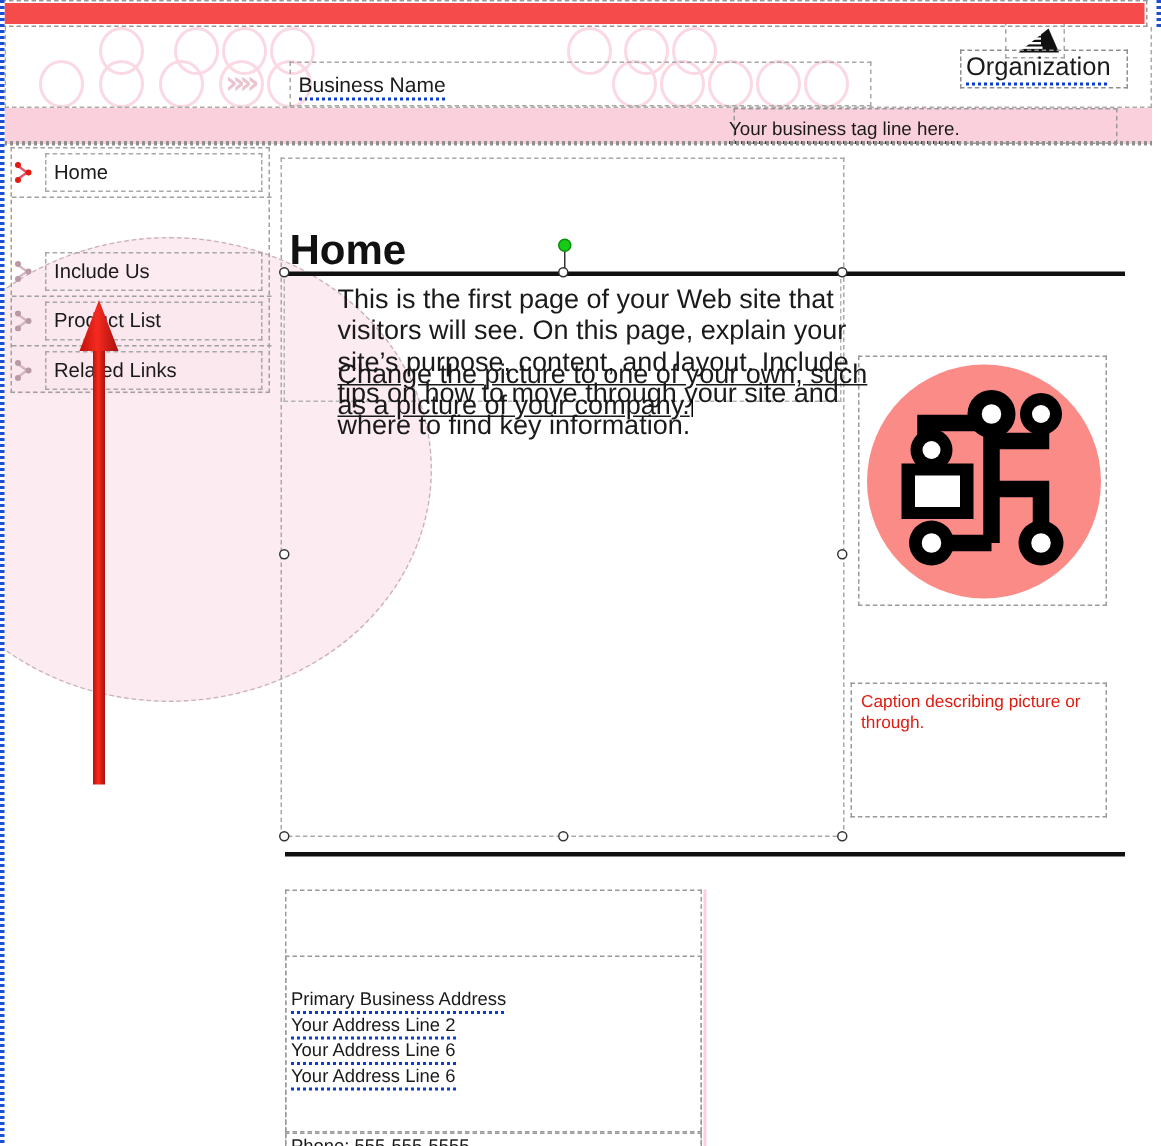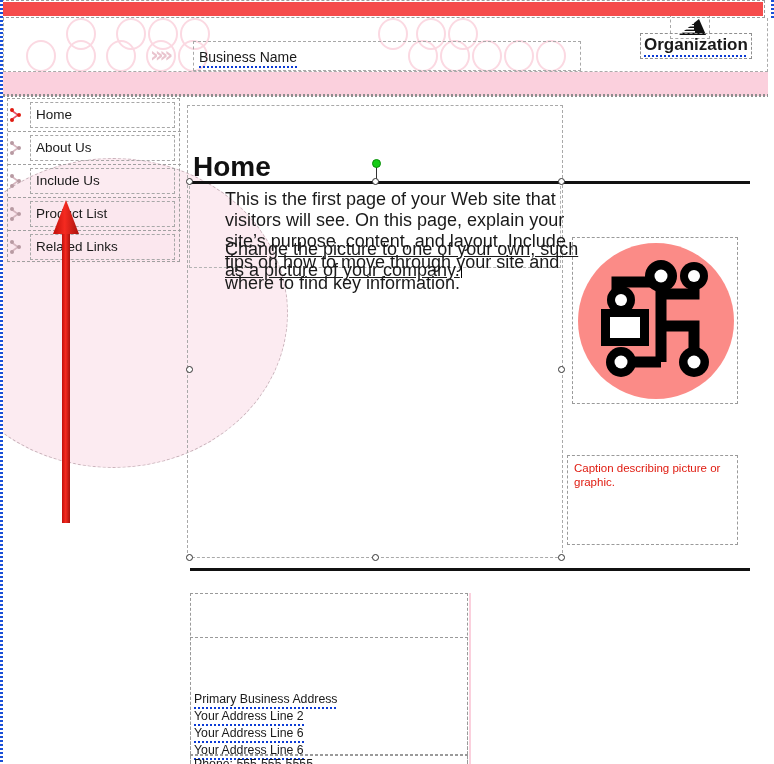--- a/index.html
+++ b/index.html
@@ -83,21 +83,20 @@
   }
   .logo-svg { position: absolute; left: 2px; top: 2px; }
   .org-box {
     position: absolute; left: 640px; top: 33px; width: 112px; height: 26px;
     border: 1px dashed #8f8f8f; z-index: 9;
   }
   .org-text {
     position: absolute; left: 3px; top: 1px;
     font-size: 17px; color: #1a1a1a; white-space: nowrap;
     font-family: "Liberation Sans", sans-serif;
-    font-weight: bold;
   }
 
   
   .tagbar {
     position: absolute; left: 3px; top: 72px; width: 765px; height: 24px;
     background: #fbd0dd; z-index: 6;
   }
   .tagbar-frame {
     position: absolute; left: 489px; top: 72px; width: 256px; height: 24px;
     border: 1px dashed #9a9a9a; z-index: 8;
@@ -239,21 +238,21 @@
   }
   .contact-hdr-text {
     position: absolute; left: 5px; top: 23px;
     font-size: 12.5px; color: #1a1a1a;
   }
   .addr-box {
     position: absolute; left: 190px; top: 637px; width: 278px; height: 118px;
     border: 1px dashed #9a9a9a; z-index: 13;
   }
   .addr-lines {
-    position: absolute; left: 194px; top: 692px; z-index: 14;
+    position: absolute; left: 194px; top: 659px; z-index: 14;
     font-size: 12.3px; line-height: 1.22; color: #1a1a1a;
   }
   .addr-lines div { margin-bottom: 2px; }
   .phone-box {
     position: absolute; left: 190px; top: 755px; width: 278px; height: 22px;
     border: 1px dashed #9a9a9a; border-bottom: none; z-index: 13;
   }
   .phone-text {
     position: absolute; left: 194px; top: 757px; z-index: 14;
     font-size: 12.3px; color: #1a1a1a;
@@ -309,48 +308,40 @@
       <rect x="11" y="11" width="10" height="1.6" fill="#ffffff"></rect>
       <rect x="14" y="8" width="7" height="1.5" fill="#ffffff"></rect>
       <rect x="17" y="5.5" width="4" height="1.3" fill="#ffffff"></rect>
     </svg>
   </div>
   <div class="org-box">
     <span class="org-text sq">Organization</span>
   </div>
 
   <div class="tagbar"></div>
+  <div class="tagbar-frame">
+    <span class="tag-text sq">Your business tag line here.</span>
+  </div>
   <div class="tagbar-underedge"></div>
 
   <div class="bigcircle"></div>
 
   <div class="nav-hl" style="top:197px;"></div>
   <div class="nav-hl" style="top:230px;"></div>
 
   <div class="nav-outer">
     <div class="nav-item" style="top:0px;">
       <svg class="bullet" viewBox="0 0 16 14">
         <path d="M1 2 L8 7 L1 12" stroke="#e8546b" stroke-width="1.6" fill="none"></path>
         <circle cx="2" cy="2" r="2" fill="#e01b10"></circle>
         <circle cx="2" cy="12" r="2" fill="#e01b10"></circle>
         <circle cx="9" cy="7" r="2" fill="#e01b10"></circle>
       </svg>
       <div class="nav-label-box">
         <span class="nav-label">Home</span>
-      </div>
-    </div>
-    <div class="nav-item" style="top:33px;">
-      <svg class="bullet" viewBox="0 0 16 14">
-        <path d="M1 2 L8 7 L1 12" stroke="#d6b6bf" stroke-width="1.6" fill="none"></path>
-        <circle cx="2" cy="2" r="2" fill="#b89aa2"></circle>
-        <circle cx="2" cy="12" r="2" fill="#b89aa2"></circle>
-        <circle cx="9" cy="7" r="2" fill="#b89aa2"></circle>
-      </svg>
-      <div class="nav-label-box">
-        <span class="nav-label">About Us</span>
       </div>
     </div>
     <div class="nav-item" style="top:66px;">
       <svg class="bullet" viewBox="0 0 16 14">
         <path d="M1 2 L8 7 L1 12" stroke="#d6b6bf" stroke-width="1.6" fill="none"></path>
         <circle cx="2" cy="2" r="2" fill="#b89aa2"></circle>
         <circle cx="2" cy="12" r="2" fill="#b89aa2"></circle>
         <circle cx="9" cy="7" r="2" fill="#b89aa2"></circle>
       </svg>
       <div class="nav-label-box">
@@ -423,21 +414,21 @@
         <circle cx="70" cy="22" r="6.5"></circle>
         <circle cx="103" cy="22" r="6"></circle>
         <circle cx="30" cy="46" r="6"></circle>
         <circle cx="30" cy="108" r="6.5"></circle>
         <circle cx="103" cy="108" r="6.5"></circle>
       </g>
     </svg>
   </div>
 
   <div class="cap-frame">
-    <span class="cap-text">Caption describing picture or graphic.</span>
+    <span class="cap-text">Caption describing picture or through.</span>
   </div>
 
   <div class="hrule-bottom"></div>
   <div class="handle" style="left:186px; top:554px;"></div>
   <div class="handle" style="left:372px; top:554px;"></div>
   <div class="handle" style="left:558px; top:554px;"></div>
 
   <div class="pink-vline"></div>
   <div class="contact-outer"></div>
   <div class="addr-box"></div>

